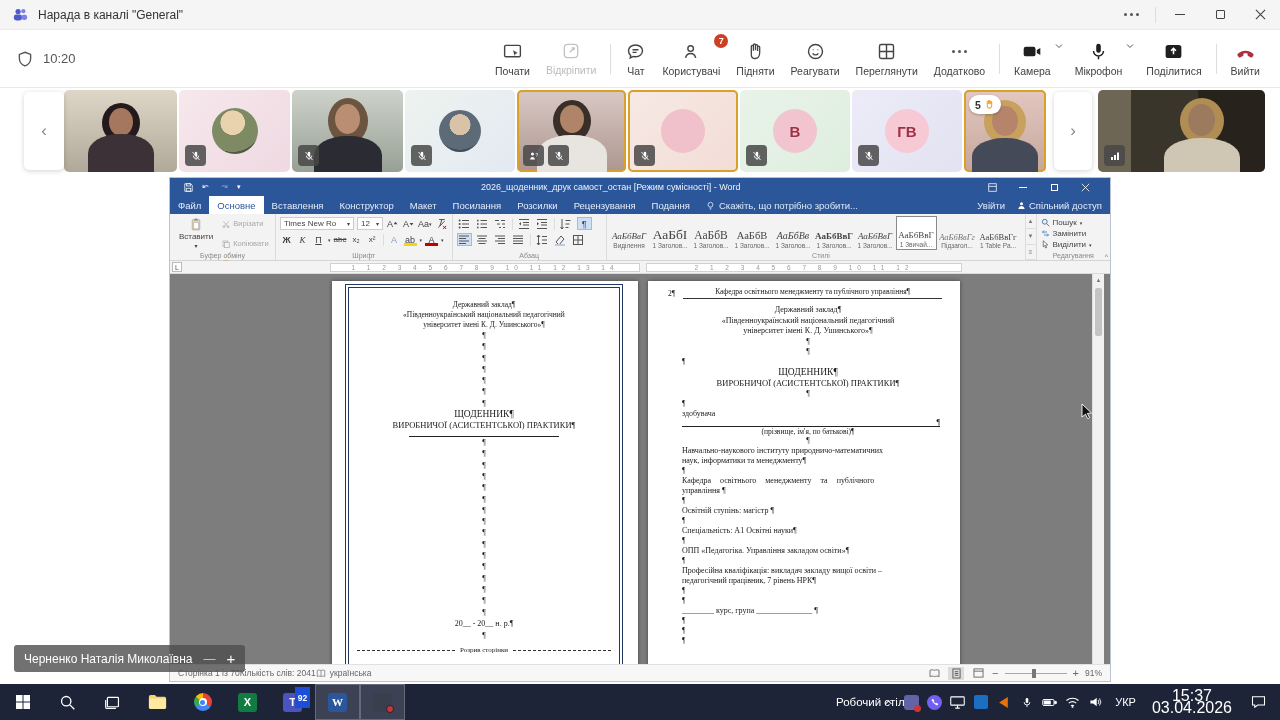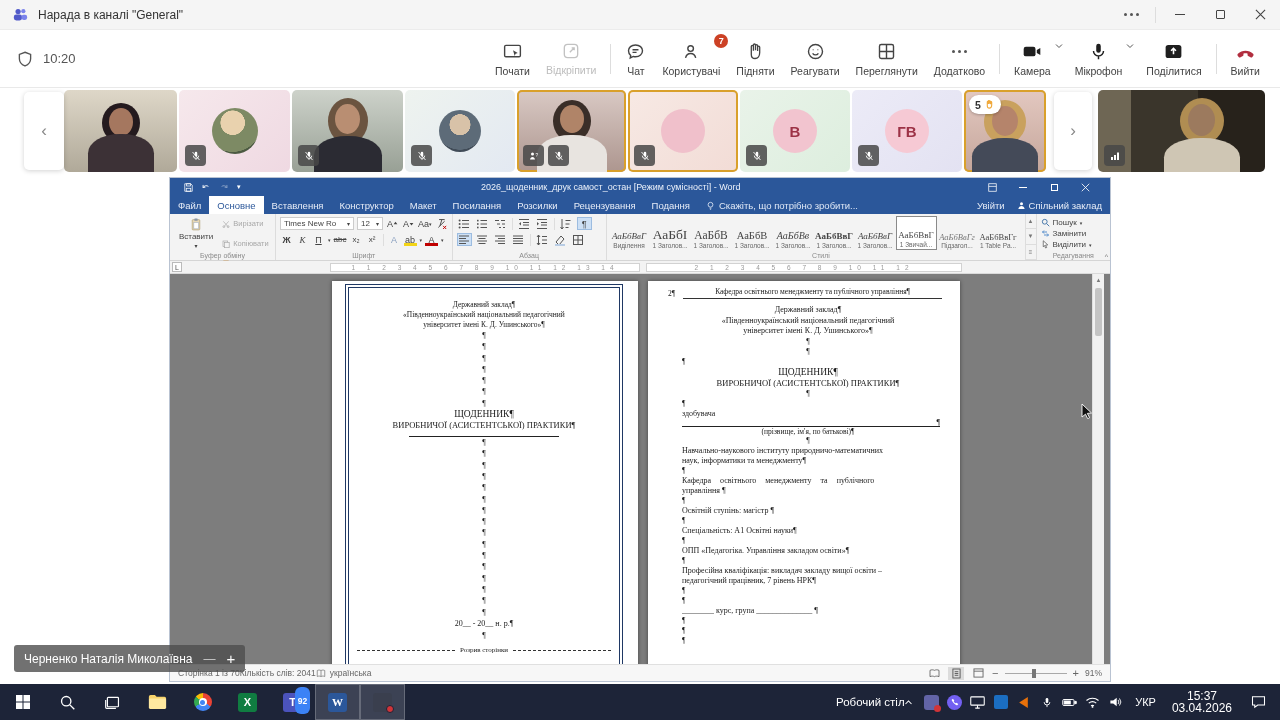--- a/index.html
+++ b/index.html
@@ -125,27 +125,27 @@
 
 .presenter{position:absolute;left:14px;top:645px;height:27px;background:rgba(78,78,78,.8);border-radius:3px;display:flex;align-items:center;color:#fff;font-size:12px;padding:0 10px;gap:11px;z-index:30}
 .presenter .pm{opacity:.7;cursor:pointer}
 .presenter .pp{font-size:15px;cursor:pointer}
 
 
 .taskbar{position:absolute;left:0;top:684px;width:1280px;height:36px;background:#1d2438;display:flex;align-items:center;z-index:40;color:#fff}
 .tk{width:45px;height:36px;display:flex;align-items:center;justify-content:center;cursor:pointer;position:relative}
 .tk.active{background:rgba(255,255,255,.14);box-shadow:inset 0 0 0 1px rgba(255,255,255,.22)}
 .appsq{width:19px;height:19px;border-radius:3px;display:flex;align-items:center;justify-content:center;font-weight:700;font-size:11px;color:#fff}
-.tkbadge{position:absolute;top:3px;right:5px;min-width:15px;height:27px;border-radius:6px;background:#3b82f6;color:#fff;font-size:8.5px;font-weight:700;display:flex;align-items:center;justify-content:center;padding:0 2px}
+.tkbadge{position:absolute;top:3px;right:5px;min-width:15px;height:21px;border-radius:0;background:#1d4ed8;color:#fff;font-size:8.5px;font-weight:700;display:flex;align-items:center;justify-content:center;padding:0 2px}
 .reddot{position:absolute;width:8px;height:8px;border-radius:50%;background:#d13438;right:11px;bottom:7px;border:1.5px solid #1d2438}
 .deskt{position:absolute;left:836px;top:0;height:36px;display:flex;align-items:center;font-size:11.5px;color:#fff}
 .tray{position:absolute;right:0;top:0;height:36px;display:flex;align-items:center;gap:0;padding-right:4px}
 .tri{width:23px;height:36px;display:flex;align-items:center;justify-content:center;cursor:pointer}
 .lang{font-size:11px;padding:0 8px;cursor:pointer}
-.clock{text-align:center;font-size:12px;line-height:12px;padding:0 8px;cursor:pointer}
+.clock{text-align:center;font-size:16px;line-height:12px;padding:0 8px;cursor:pointer}
 svg{display:block}
 </style>
 </head>
 <body>
 
 <div id="screen">
 
   <div class="ttl">
     <span>
       <svg width="17" height="17" viewBox="0 0 24 24">
@@ -501,21 +501,21 @@
             </svg>
           <span>Скажіть, що потрібно зробити...</span>
         </span>
         <span class="w-account">
           <span>Увійти</span>
           <span style="display:flex;align-items:center;gap:3px">
             <svg width="9" height="9" viewBox="0 0 12 12" fill="#fff">
                 <circle cx="6" cy="3.5" r="2"></circle>
                 <path d="M1.8 10.5c.5-2.4 2.2-3.8 4.2-3.8s3.7 1.4 4.2 3.8z"></path>
               </svg>
-            <span>Спільний заклад</span>
+            <span>Спільний доступ</span>
           </span>
         </span>
       </div>
 
       <div class="w-ribbon">
         <div class="rg" style="width:106px">
           <div class="paste">
             <svg width="16" height="18" viewBox="0 0 20 24">
                 <rect x="3" y="3" width="14" height="19" rx="1.5" fill="#e8d9b8" stroke="#a08b55"></rect>
                 <rect x="7" y="1" width="6" height="4" rx="1" fill="#8b97a8"></rect>

